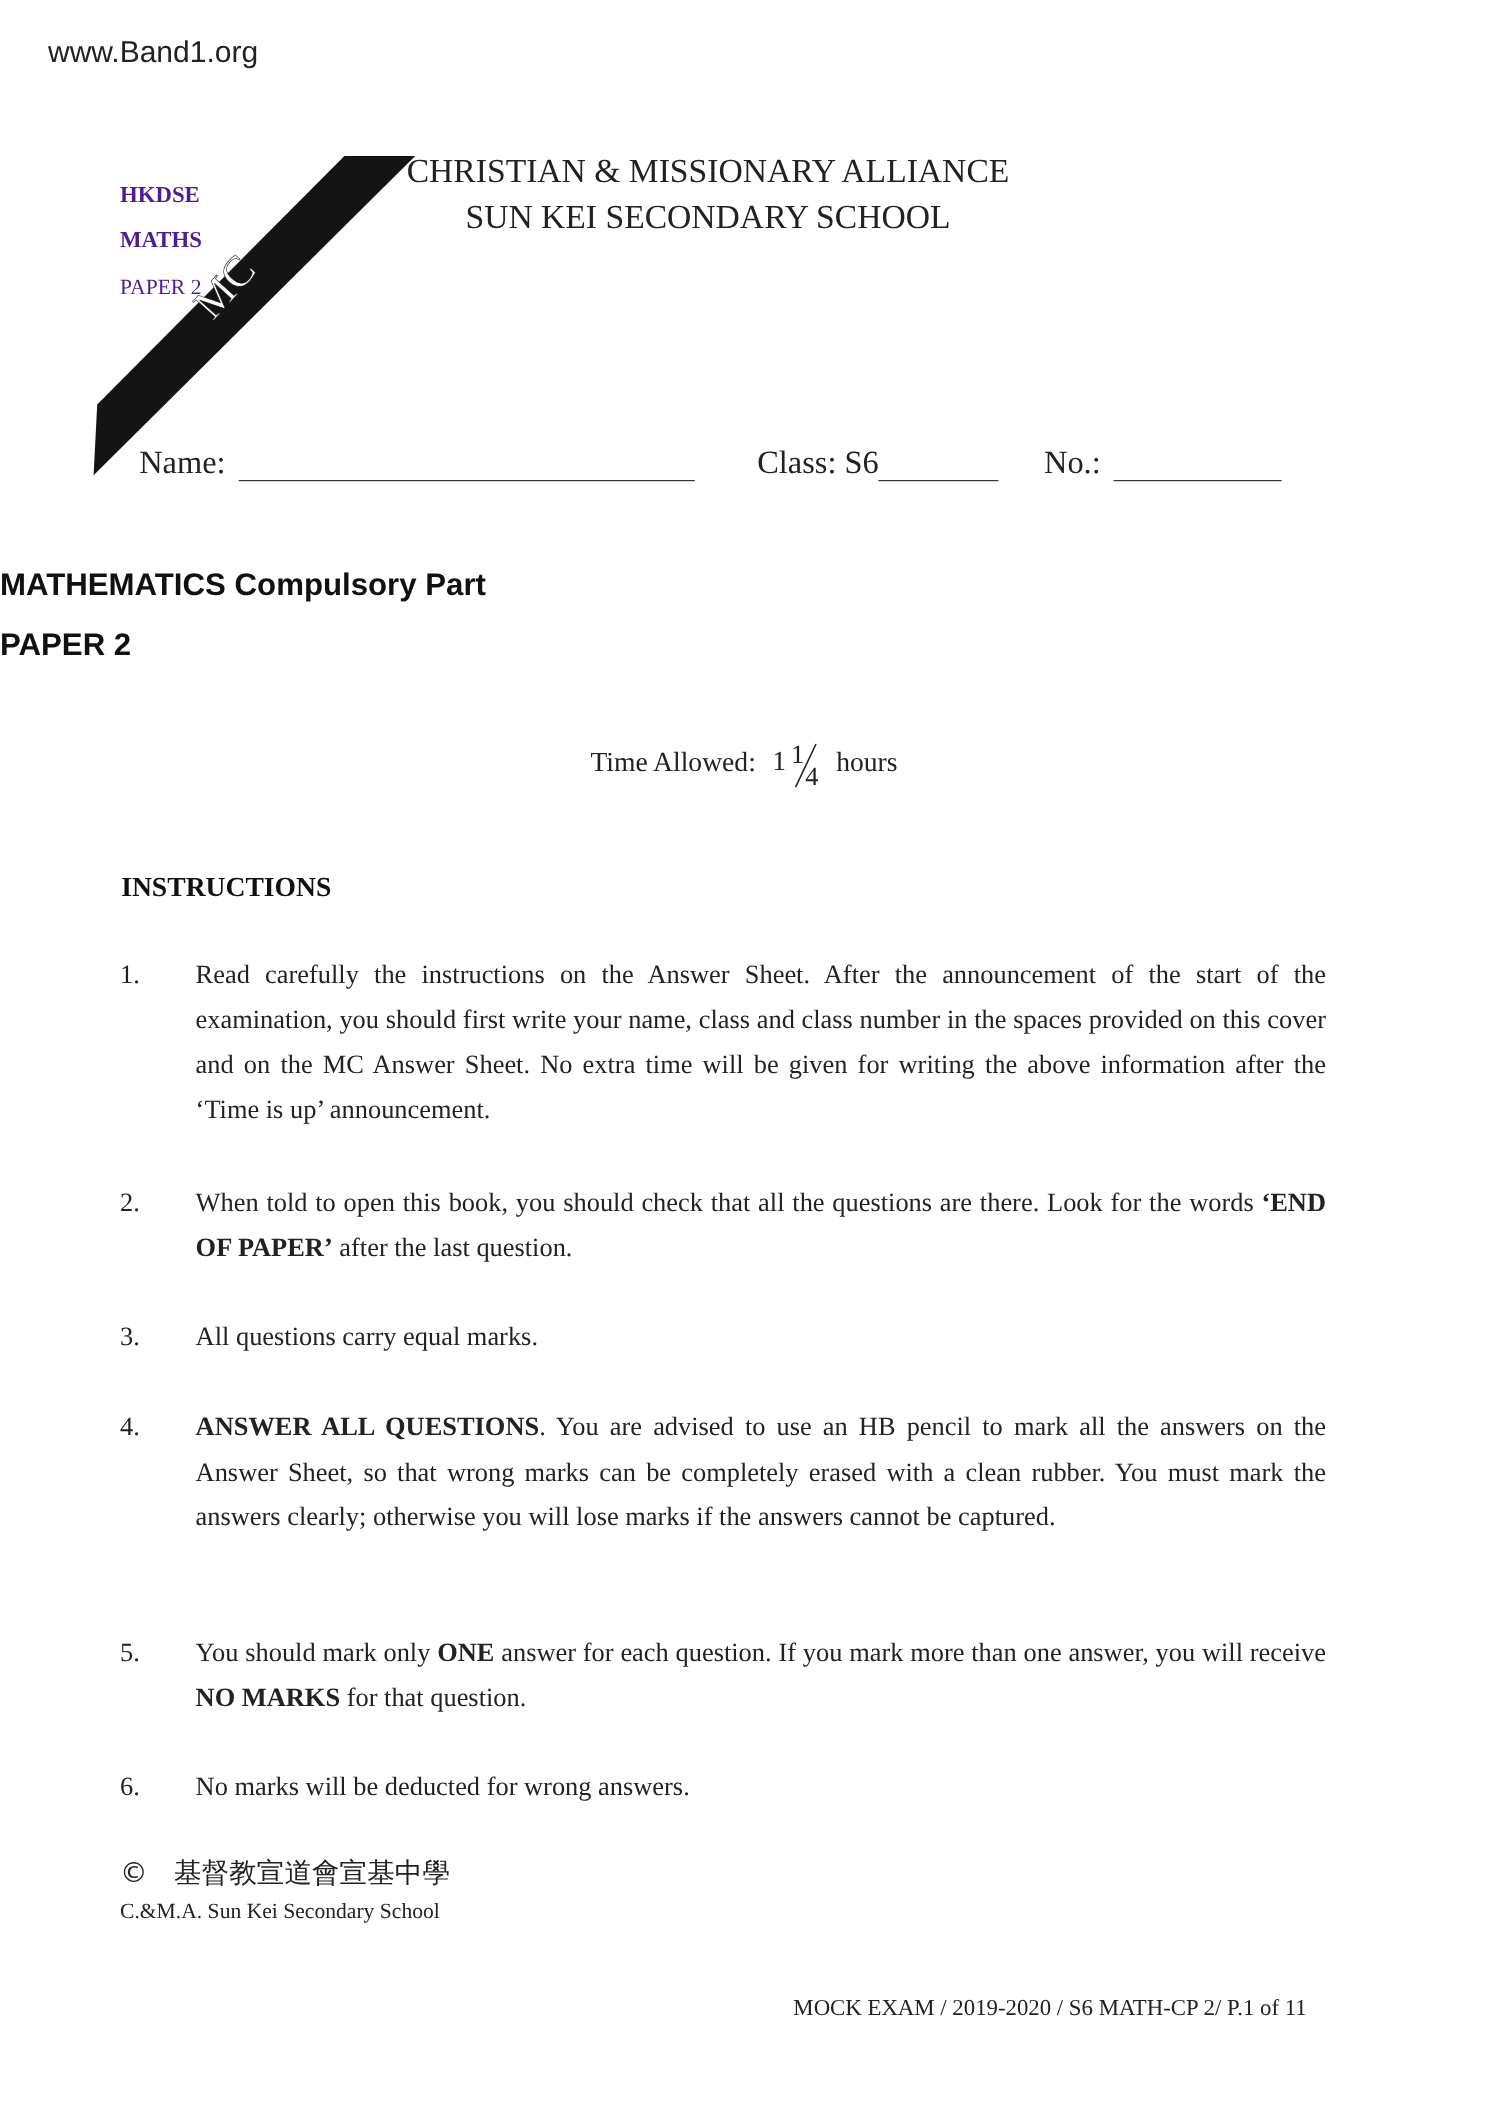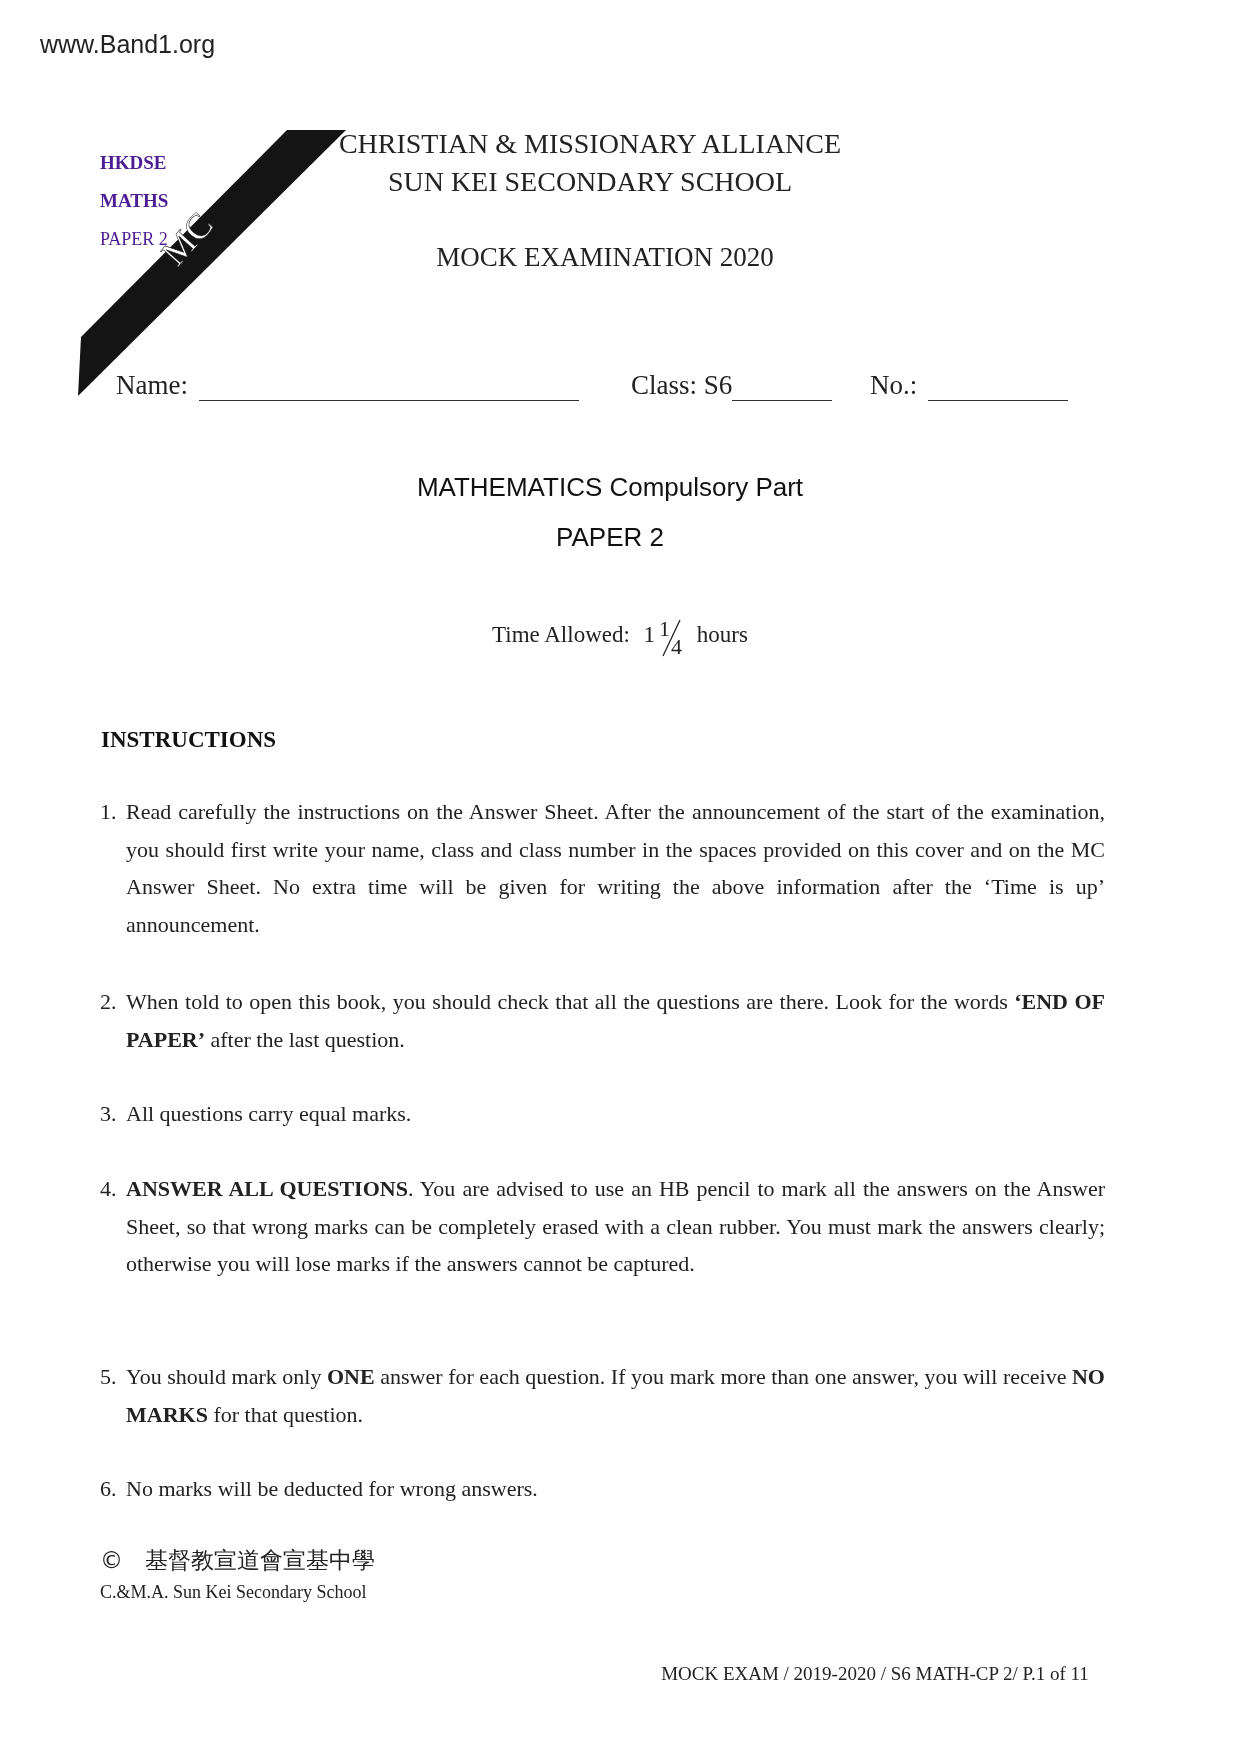--- a/index.html
+++ b/index.html
@@ -9,32 +9,32 @@
   .side-labels { left: 100px; top: 144px; font-family: Liberation Serif, serif; font-weight: bold; font-size: 19px; line-height: 38px; color: #4c1d95; }
   .side-labels .light { font-weight: normal; font-size: 18px; }
   .banner { left: 0; top: 0; width: 1240px; height: 420px; pointer-events: none; }
   .school { left: 300px; width: 580px; text-align: center; font-size: 28px; line-height: 38px; color: #222; }
   .school1 { top: 125px; }
   .school2 { top: 163px; }
   .exam { top: 238px; left: 360px; width: 490px; text-align: center; font-size: 27px; line-height: 38px; color: #222; }
   .fields { top: 370px; left: 116px; width: 1000px; font-size: 27px; color: #222; }
   .field { position: absolute; top: 0; white-space: nowrap; }
   .line { display: inline-block; border-bottom: 1.6px solid #333; vertical-align: bottom; height: 26px; }
-  .title { left: 0; width: 1220px; text-align: center; font-family: "Liberation Sans", sans-serif; font-weight: normal; color: #111; }
+  .title { left: 0; width: 1220px; font-family: "Liberation Sans", sans-serif; font-weight: bold; color: #111; }
   .title1 { top: 472px; font-size: 26px; }
   .title2 { top: 522px; font-size: 26px; }
   .time { top: 622px; left: 0; width: 1240px; text-align: center; font-size: 23px; color: #222; }
   .frac { display: inline-block; position: relative; width: 28px; height: 30px; vertical-align: middle; margin: 0 6px 0 2px; }
   .frac .n { position: absolute; left: 2px; top: -6px; font-size: 22px; }
   .frac .d { position: absolute; left: 14px; top: 12px; font-size: 22px; }
   .frac .s { position: absolute; left: 3px; top: -4px; width: 22px; height: 40px; }
   .instr-h { left: 101px; top: 727px; font-size: 23px; font-weight: bold; color: #111; }
   .item { left: 100px; width: 1005px; font-size: 22px; line-height: 37.5px; color: #222; }
   .item .num { position: absolute; left: 0; top: 0; }
-  .item .txt { margin-left: 26px; text-align: justify; }
+  .item .txt { margin-left: 63px; text-align: justify; }
   .copy1 { left: 100px; top: 1545px; font-size: 23px; color: #222; }
   .copy1 .sym { font-family: "DejaVu Sans", sans-serif; margin-right: 22px; }
   .copy2 { left: 100px; top: 1582px; font-size: 18px; color: #222; }
   .footer { left: 640px; top: 1663px; width: 470px; text-align: center; font-size: 19px; color: #222; }
 </style>
 </head>
 <body>
 
 <div class="abs watermark">www.Band1.org</div>
 
@@ -46,21 +46,20 @@
 
 <svg class="abs banner" viewBox="0 0 1240 420" width="1240" height="420">
   <polygon points="81,337 287,130 346,130 78,396" fill="#141414"></polygon>
   <text x="0" y="0" transform="translate(196,247) rotate(-48)" fill="#ffffff" stroke="#141414" stroke-width="0.5" font-family="Liberation Serif, serif" font-size="36" text-anchor="middle">MC</text>
 </svg>
 
 <div class="abs school school1">CHRISTIAN &amp; MISSIONARY ALLIANCE</div>
 <div class="abs school school2">SUN KEI SECONDARY SCHOOL</div>
 
 <div class="abs exam">
-  <div>MOCK EXAMINATION 2020</div>
 </div>
 
 <div class="abs fields">
   <div class="field" style="left:0;">
     <span>Name:</span>
     <span class="line" style="width:380px;margin-left:4px;"></span>
   </div>
   <div class="field" style="left:515px;">
     <span>Class: S6</span><span class="line" style="width:100px;"></span>
   </div>

